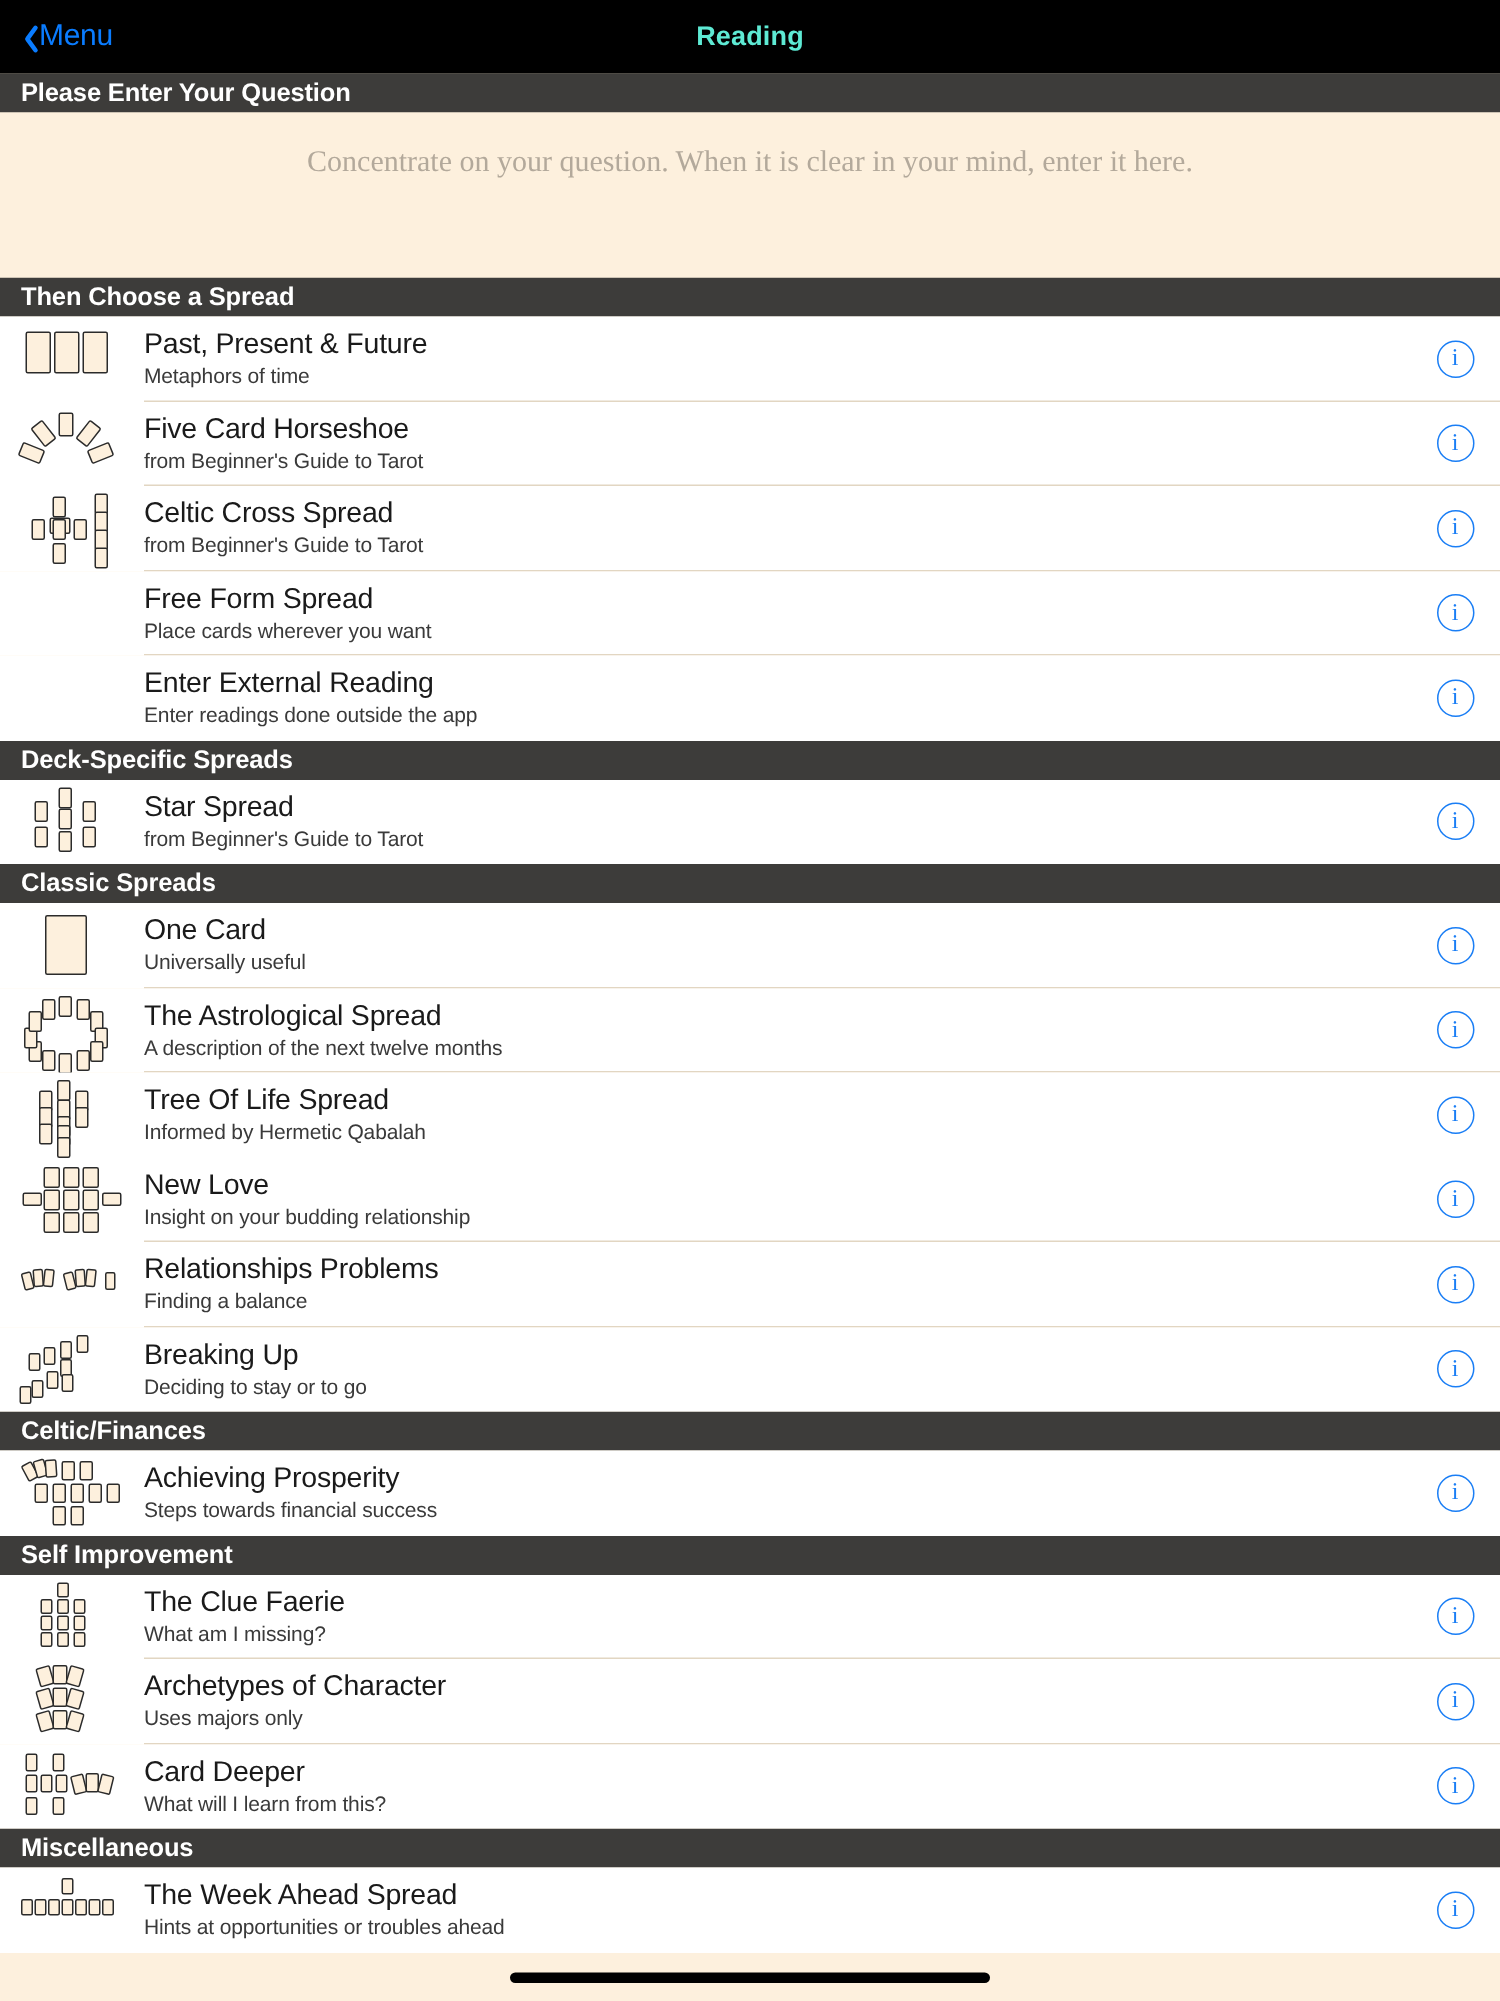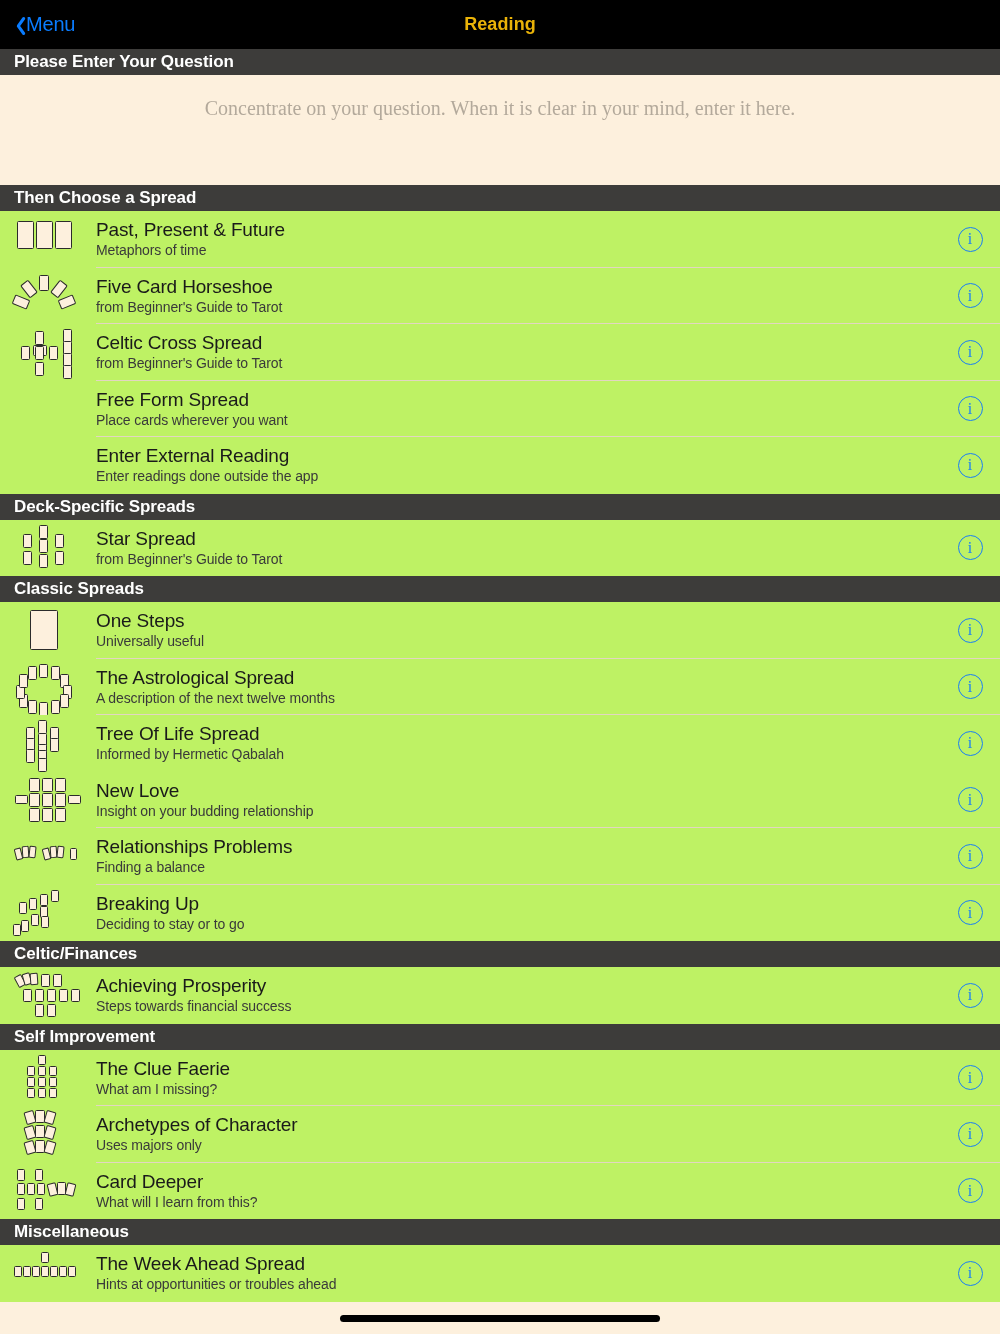--- a/index.html
+++ b/index.html
@@ -48,21 +48,21 @@
     border-radius: 2px;
   }
   .chev::before { top: 0px;  transform: rotate(36deg); transform-origin: bottom center; }
   .chev::after  { top: 10px; transform: rotate(-36deg); transform-origin: top center; }
   .nav-back-label {
     font-size: 20px;
     letter-spacing: -0.2px;
     color: #0a7cff;
   }
   .nav-title {
-    color: #eab308;
+    color: #5eead4;
     font-size: 18px;
     font-weight: bold;
     letter-spacing: 0.1px;
   }
 
   
   .section-header {
     background: #3d3c3a;
     color: #ffffff;
     font-size: 17px;
@@ -90,21 +90,21 @@
     font-family: "Liberation Serif", serif;
     font-size: 20px;
   }
 
   
   .row {
     position: relative;
     display: flex;
     align-items: center;
     height: 56.5px;
-    background: #bef264;
+    background: #ffffff;
     padding-left: 0;
     cursor: pointer;
   }
   .row.sep::after {
     content: "";
     position: absolute;
     left: 96px;
     right: 0;
     bottom: 0;
     height: 1px;
@@ -305,21 +305,21 @@
       </div>
     </div>
     <div class="section-header">Classic Spreads</div>
     <div class="row sep">
       <div class="icon-cell">
         <div class="spread-ico" style="width: 70px; height: 46px;">
           <div class="c" style="left: 17px; top: 3px; width: 28px; height: 40px;"></div>
         </div>
       </div>
       <div class="text-cell">
-        <div class="row-title">One Steps</div>
+        <div class="row-title">One Card</div>
         <div class="row-sub">Universally useful</div>
       </div>
       <div class="info-btn">
         <div class="info-circle">i</div>
       </div>
     </div>
     <div class="row sep">
       <div class="icon-cell">
         <div class="spread-ico" style="width: 70px; height: 46px;">
           <div class="c" style="left: 26px; top: 0px; width: 9px; height: 14px;"></div>

